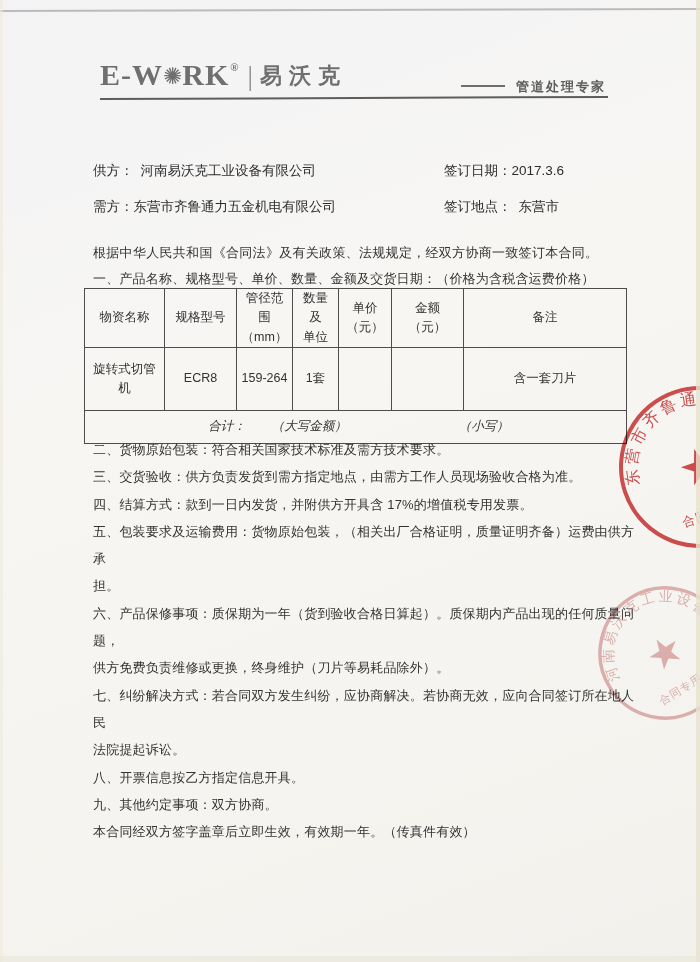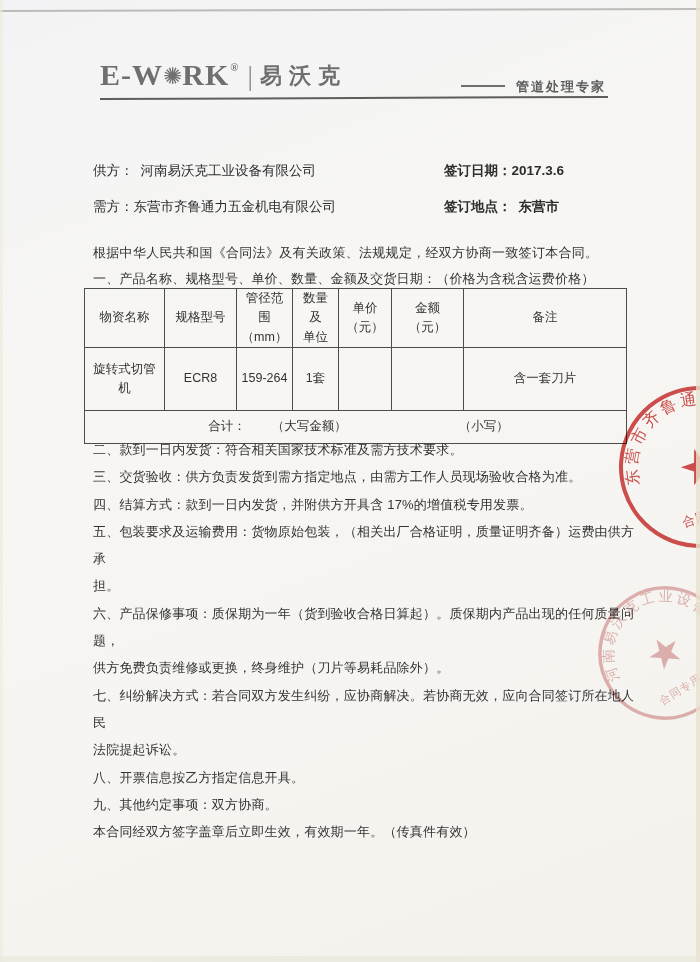--- a/index.html
+++ b/index.html
@@ -42,39 +42,39 @@
 
   
   .doc-title { position:absolute; top:120px; left:0; width:100%; text-align:center;
     font-size:20px; font-weight:700; color:#222; letter-spacing:4px; }
 
   
   .parties { position:absolute; top:162px; left:93px; right:80px;
     font-size:13.5px; color:#2d2d2d; }
   .party-row { display:flex; justify-content:space-between; margin-bottom:18px; }
   .party-left  { white-space:nowrap; }
-  .party-right { width:176px; white-space:nowrap;font-weight:bold; }
+  .party-right { width:176px; white-space:nowrap; }
   .gap-sm { margin-left:7px; }
 
   .intro   { position:absolute; top:244px; left:93px; right:68px;
     font-size:13px; color:#333; letter-spacing:.3px; }
   .sec-one { position:absolute; top:270px; left:93px; right:68px;
     font-size:13px; color:#333; letter-spacing:.2px; }
 
   
   table.spec { position:absolute; top:288px; left:84px; width:542px;
     border-collapse:collapse; table-layout:fixed;
     font-size:12.5px; color:#333; background:transparent; }
   table.spec th, table.spec td { border:1px solid #4c4c4c; text-align:center;
     vertical-align:middle; font-weight:400; padding:0 4px; line-height:1.55; }
   table.spec thead tr { height:47px; }
   table.spec tbody tr.data { height:63px; }
   table.spec tbody tr.total { height:33px; }
   .hl2 { display:block; }
-  .total-cell { text-align:right; padding-left:10px !important; }
+  .total-cell { text-align:right; padding-left:10px !important;font-style:italic; }
   .total-daxie  { margin-left:26px; }
   .total-xiaoxie{ margin-left:112px; }
 
   
   .clauses { position:absolute; top:436px; left:93px; right:62px; z-index:5; }
   .clauses p { font-size:13px; color:#333; line-height:27.3px; letter-spacing:.2px; }
 
   
   .seal { position:absolute; mix-blend-mode:multiply; z-index:20; pointer-events:none; }
   .seal-buyer    { left:600px; top:367px; transform:rotate(-18deg); opacity:.92; }
@@ -152,21 +152,21 @@
       </tr>
       <tr class="total">
         <td class="total-cell" colspan="7">
           <span>合计：</span><span class="total-daxie">（大写金额）</span><span class="total-xiaoxie">（小写）</span>
         </td>
       </tr>
     </tbody>
   </table>
 
   <div class="clauses">
-    <p>二、款到一日内发货：符合相关国家技术标准及需方技术要求。</p>
+    <p>二、货物原始包装：符合相关国家技术标准及需方技术要求。</p>
     <p>三、交货验收：供方负责发货到需方指定地点，由需方工作人员现场验收合格为准。</p>
     <p>四、结算方式：款到一日内发货，并附供方开具含 17%的增值税专用发票。</p>
     <p>五、包装要求及运输费用：货物原始包装，（相关出厂合格证明，质量证明齐备）运费由供方承</p>
     <p>担。</p>
     <p>六、产品保修事项：质保期为一年（货到验收合格日算起）。质保期内产品出现的任何质量问题，</p>
     <p>供方免费负责维修或更换，终身维护（刀片等易耗品除外）。</p>
     <p>七、纠纷解决方式：若合同双方发生纠纷，应协商解决。若协商无效，应向合同签订所在地人民</p>
     <p>法院提起诉讼。</p>
     <p>八、开票信息按乙方指定信息开具。</p>
     <p>九、其他约定事项：双方协商。</p>

